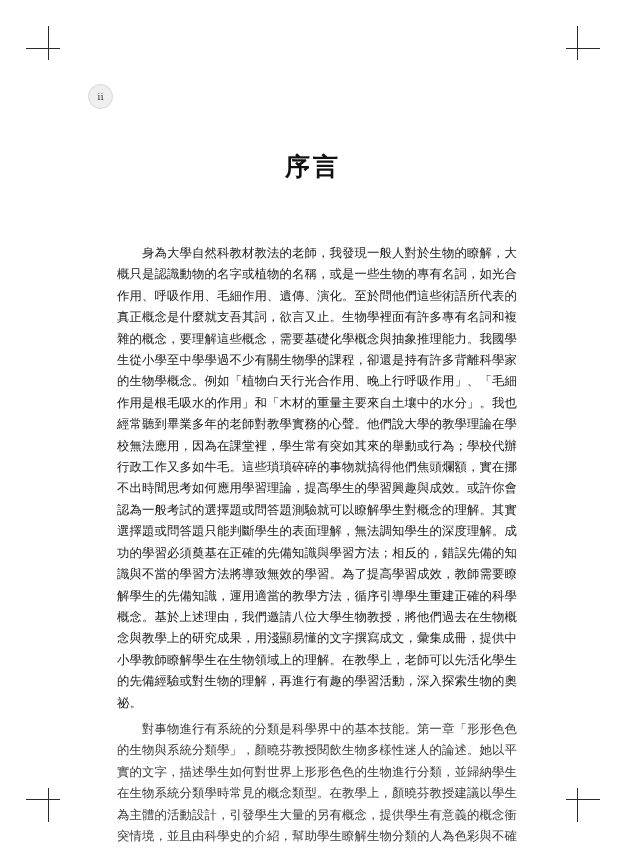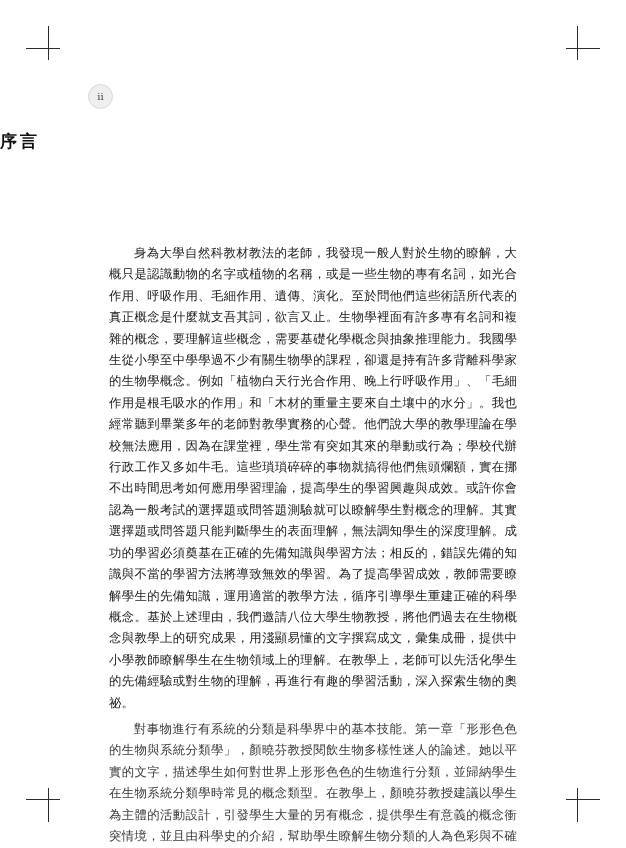--- a/index.html
+++ b/index.html
@@ -74,44 +74,45 @@
     line-height: 23px;
     text-align: center;
     font-family: "DejaVu Serif", "Liberation Serif", serif;
   }
 
   
   .title {
     position: absolute;
     left: 0;
     right: 0;
-    top: 130px;
+    top: 150px;
+    text-align: center;
     font-family: "DejaVu Sans", "Liberation Sans", sans-serif;
     font-weight: bold;
-    font-size: 17px;
+    font-size: 25px;
     letter-spacing: 3px;
     color: #111;
   }
 
   
   .body-block {
     position: absolute;
     left: 109px;
     top: 243px;
     width: 408px;
   }
   .para {
     font-family: Liberation Sans, sans-serif;
     font-size: 12.4px;
     line-height: 21.4px;
     color: #1a1a1a;
     text-align: justify;
     text-justify: inter-character;
     text-indent: 25px;
-    margin: 0 0 1px 0;
+    margin: 0 0 1px 8px;
     letter-spacing: 0.1px;
   }
   .para + .para {
     margin-top: 5px;
   }
   
   .para.faded {
     color: #3a3a3a;
   }
 </style>

